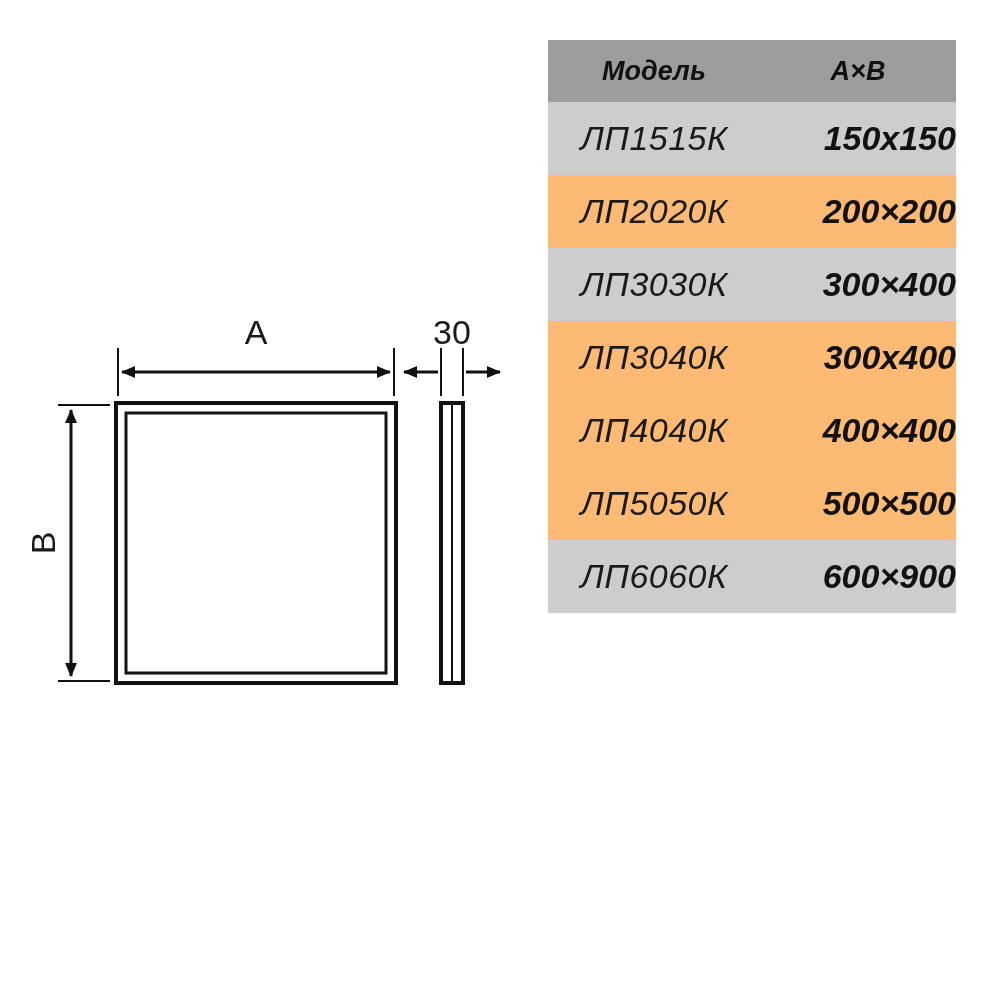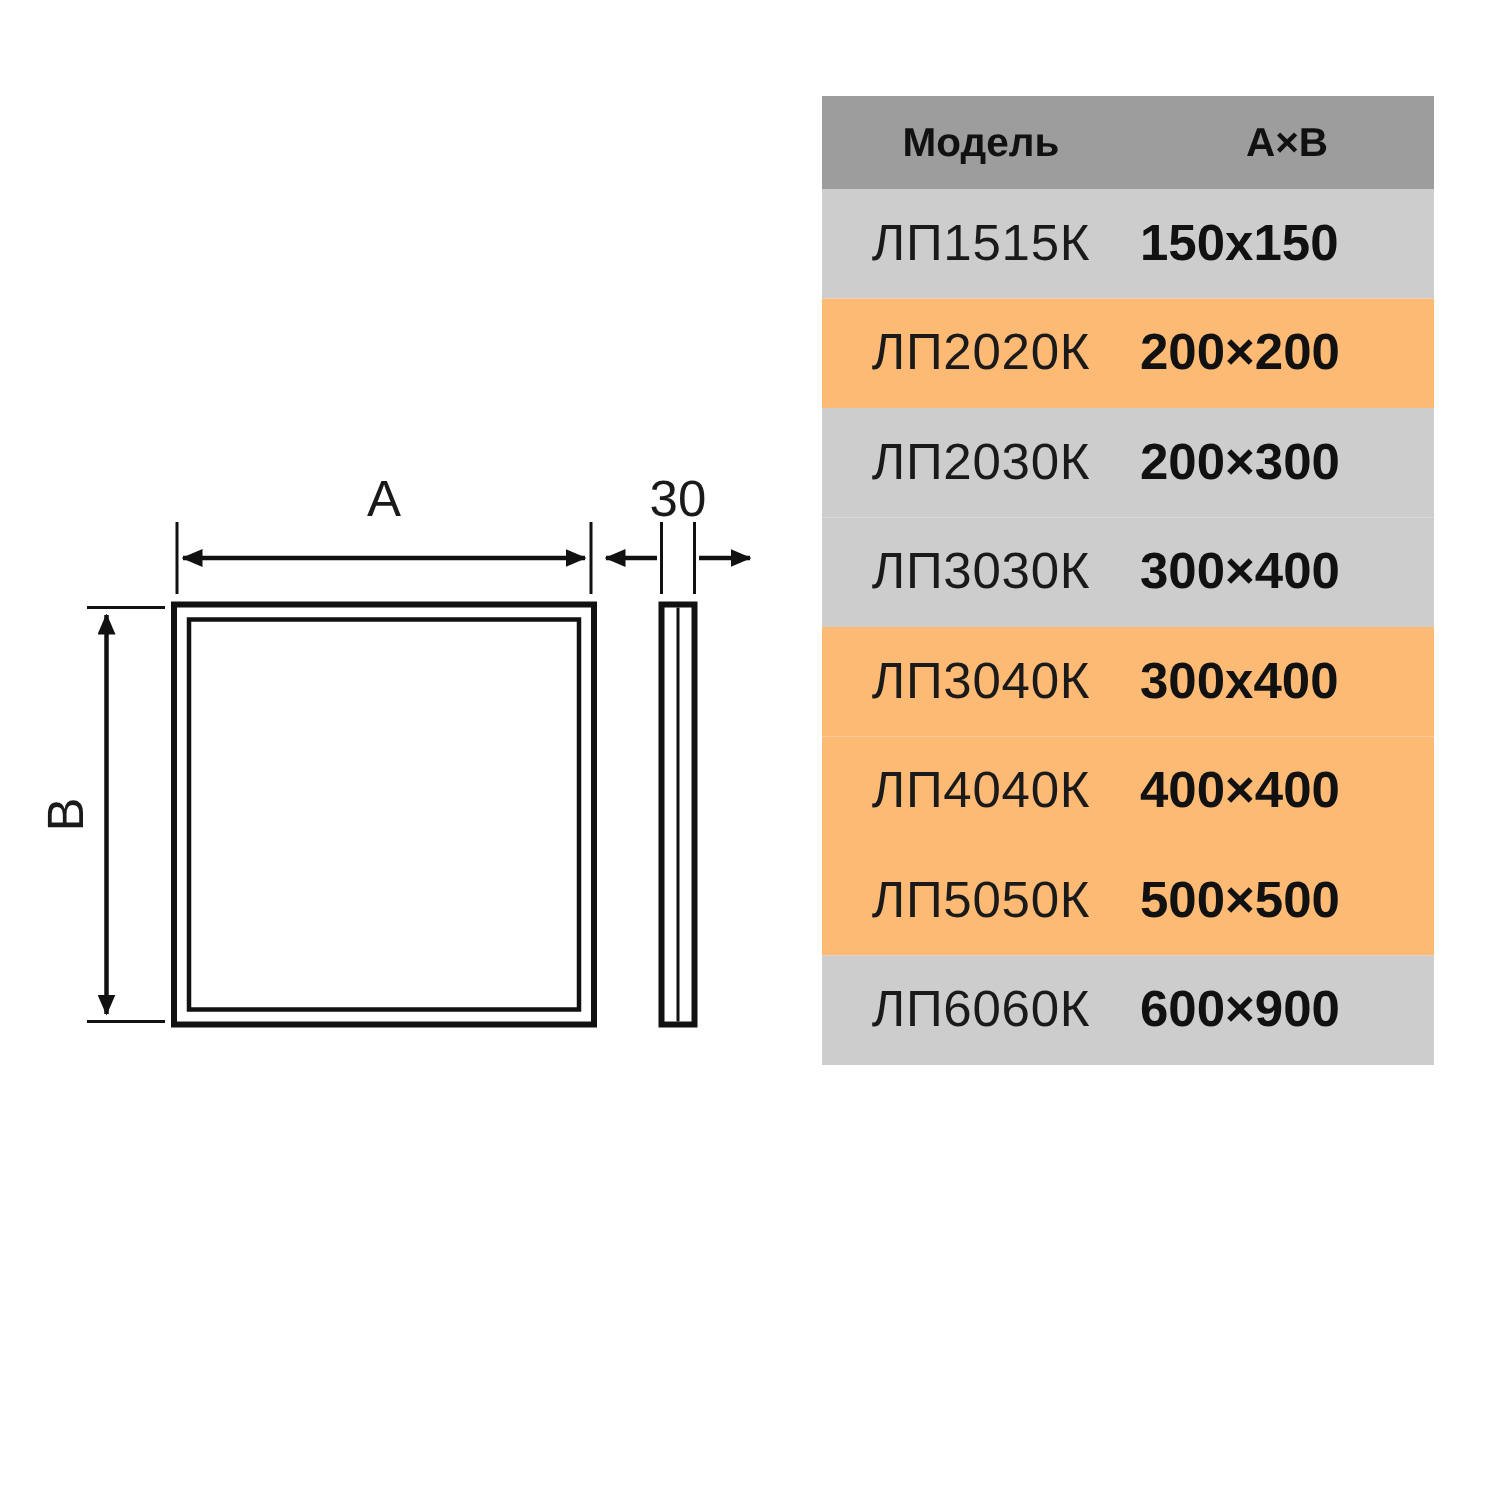--- a/index.html
+++ b/index.html
@@ -31,24 +31,25 @@
   .dim-text {
     font-family: "Liberation Sans", sans-serif;
     font-size: 34px;
     fill: #1a1a1a;
   }
 
   
   #model-table {
     position: absolute;
     left: 548px;
-    top: 64px;
+    top: 40px;
     width: 408px;
     border-collapse: collapse;
     table-layout: fixed;
+    font-style: italic;
   }
   #model-table col.c-model { width: 212px; }
   #model-table col.c-size  { width: 196px; }
 
   #model-table th {
     height: 62px;
     background: #9d9d9d;
     color: #111111;
     font-size: 27px;
     font-weight: bold;
@@ -68,21 +69,21 @@
   #model-table tbody tr.plain td {
     background: #fdba74;
   }
   td.model {
     text-align: center;
     font-weight: normal;
     letter-spacing: 0.5px;
     color: #1a1a1a;
   }
   td.size {
-    text-align: left;
+    text-align: right;
     font-weight: bold;
     font-size: 27px;
     color: #111111;
   }
 </style>
 </head>
 <body>
 
 <div id="drawing">
   <svg width="540" height="1000" viewBox="0 0 540 1000" xmlns="http://www.w3.org/2000/svg">
@@ -150,24 +151,20 @@
   <tbody id="table-body">
       <tr class="shade">
         <td class="model">ЛП1515К</td>
         <td class="size">150x150</td>
       </tr>
       <tr class="plain">
         <td class="model">ЛП2020К</td>
         <td class="size">200×200</td>
       </tr>
       <tr class="shade">
-        <td class="model">ЛП2030К</td>
-        <td class="size">200×300</td>
-      </tr>
-      <tr class="shade">
         <td class="model">ЛП3030К</td>
         <td class="size">300×400</td>
       </tr>
       <tr class="plain">
         <td class="model">ЛП3040К</td>
         <td class="size">300x400</td>
       </tr>
       <tr class="plain">
         <td class="model">ЛП4040К</td>
         <td class="size">400×400</td>

